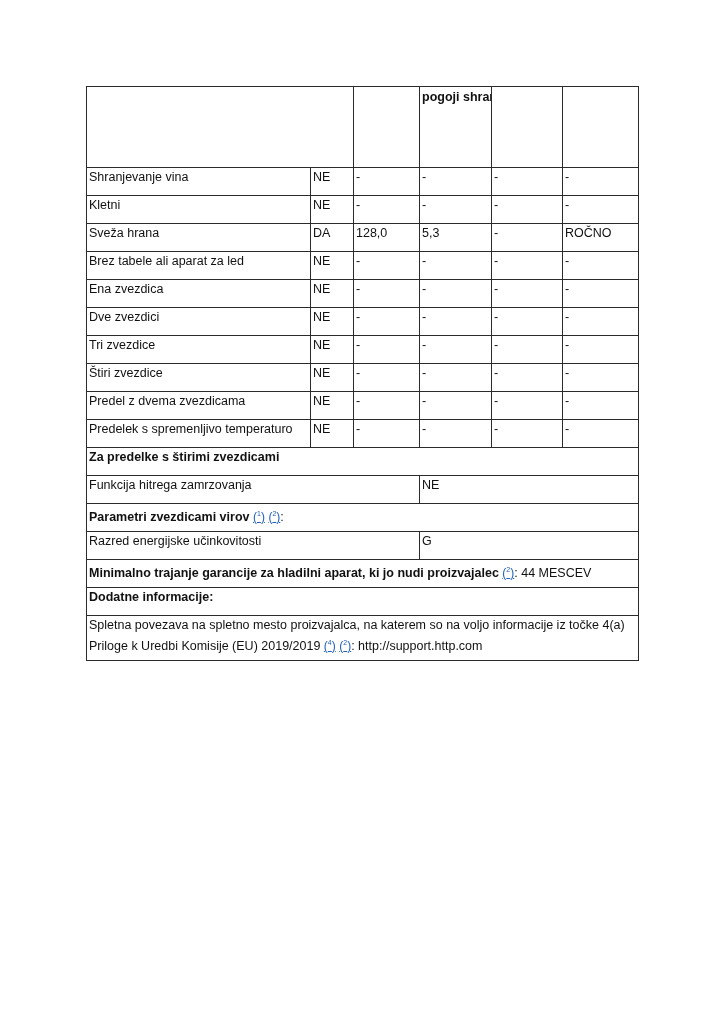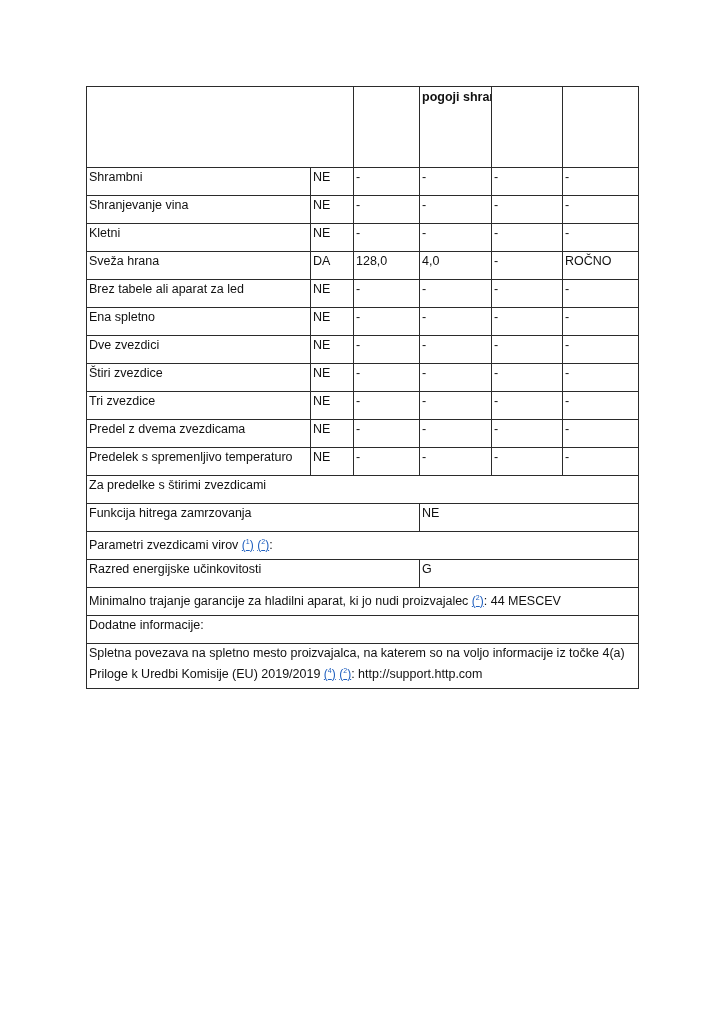--- a/index.html
+++ b/index.html
@@ -11,21 +11,21 @@
     border-collapse: collapse; table-layout: fixed;
     font-size: 12.5px; line-height: 17px;
   }
   table.spec td {
     border: 1.4px solid #2b2b2b; padding: 1px 1px 0 2px; vertical-align: top;
     overflow: hidden; white-space: nowrap;
   }
   table.spec tr { height: 28px; }
   tr.head-row { height: 81px !important; }
   td.wrap { white-space: normal; }
-  .bold { font-weight: normal; }
+  .bold { font-weight: bold; }
   .hdr { font-weight: bold; line-height: 18.5px; padding-top: 2px; }
   a.fn { color: #1f5fbf; text-decoration: underline; font-size: 12px; }
   sup { font-size: 7px; vertical-align: 5px; }
   tr.final { height: 45px !important; margin-top: 40px; }
 </style>
 </head>
 <body>
 
 <div class="page">
   <table class="spec">
@@ -38,86 +38,78 @@
         <col style="width:76px">
     </colgroup>
     <tbody id="tbody">
       <tr class="head-row">
         <td colspan="2"></td>
         <td></td>
         <td class="wrap hdr">pogoji shranjevanja iz tabele 3 Priloge IV;</td>
         <td></td>
         <td></td>
       </tr>
-    <tr>
-          <td>Shrambni</td>
-          <td>NE</td>
-          <td>-</td>
-          <td>-</td>
-          <td>-</td>
-          <td>-</td>
-        </tr>
         <tr>
           <td>Shranjevanje vina</td>
           <td>NE</td>
           <td>-</td>
           <td>-</td>
           <td>-</td>
           <td>-</td>
         </tr>
         <tr>
           <td>Kletni</td>
           <td>NE</td>
           <td>-</td>
           <td>-</td>
           <td>-</td>
           <td>-</td>
         </tr>
         <tr>
           <td>Sveža hrana</td>
           <td>DA</td>
           <td>128,0</td>
-          <td>4,0</td>
+          <td>5,3</td>
           <td>-</td>
           <td>ROČNO</td>
         </tr>
         <tr>
           <td>Brez tabele ali aparat za led</td>
           <td>NE</td>
           <td>-</td>
           <td>-</td>
           <td>-</td>
           <td>-</td>
         </tr>
         <tr>
-          <td>Ena spletno</td>
+          <td>Ena zvezdica</td>
           <td>NE</td>
           <td>-</td>
           <td>-</td>
           <td>-</td>
           <td>-</td>
         </tr>
         <tr>
           <td>Dve zvezdici</td>
           <td>NE</td>
           <td>-</td>
           <td>-</td>
           <td>-</td>
           <td>-</td>
         </tr>
         <tr>
-          <td>Štiri zvezdice</td>
+          <td>Tri zvezdice</td>
           <td>NE</td>
           <td>-</td>
           <td>-</td>
           <td>-</td>
           <td>-</td>
         </tr>
         <tr>
-          <td>Tri zvezdice</td>
+          <td>Štiri zvezdice</td>
           <td>NE</td>
           <td>-</td>
           <td>-</td>
           <td>-</td>
           <td>-</td>
         </tr>
         <tr>
           <td>Predel z dvema zvezdicama</td>
           <td>NE</td>
           <td>-</td>

